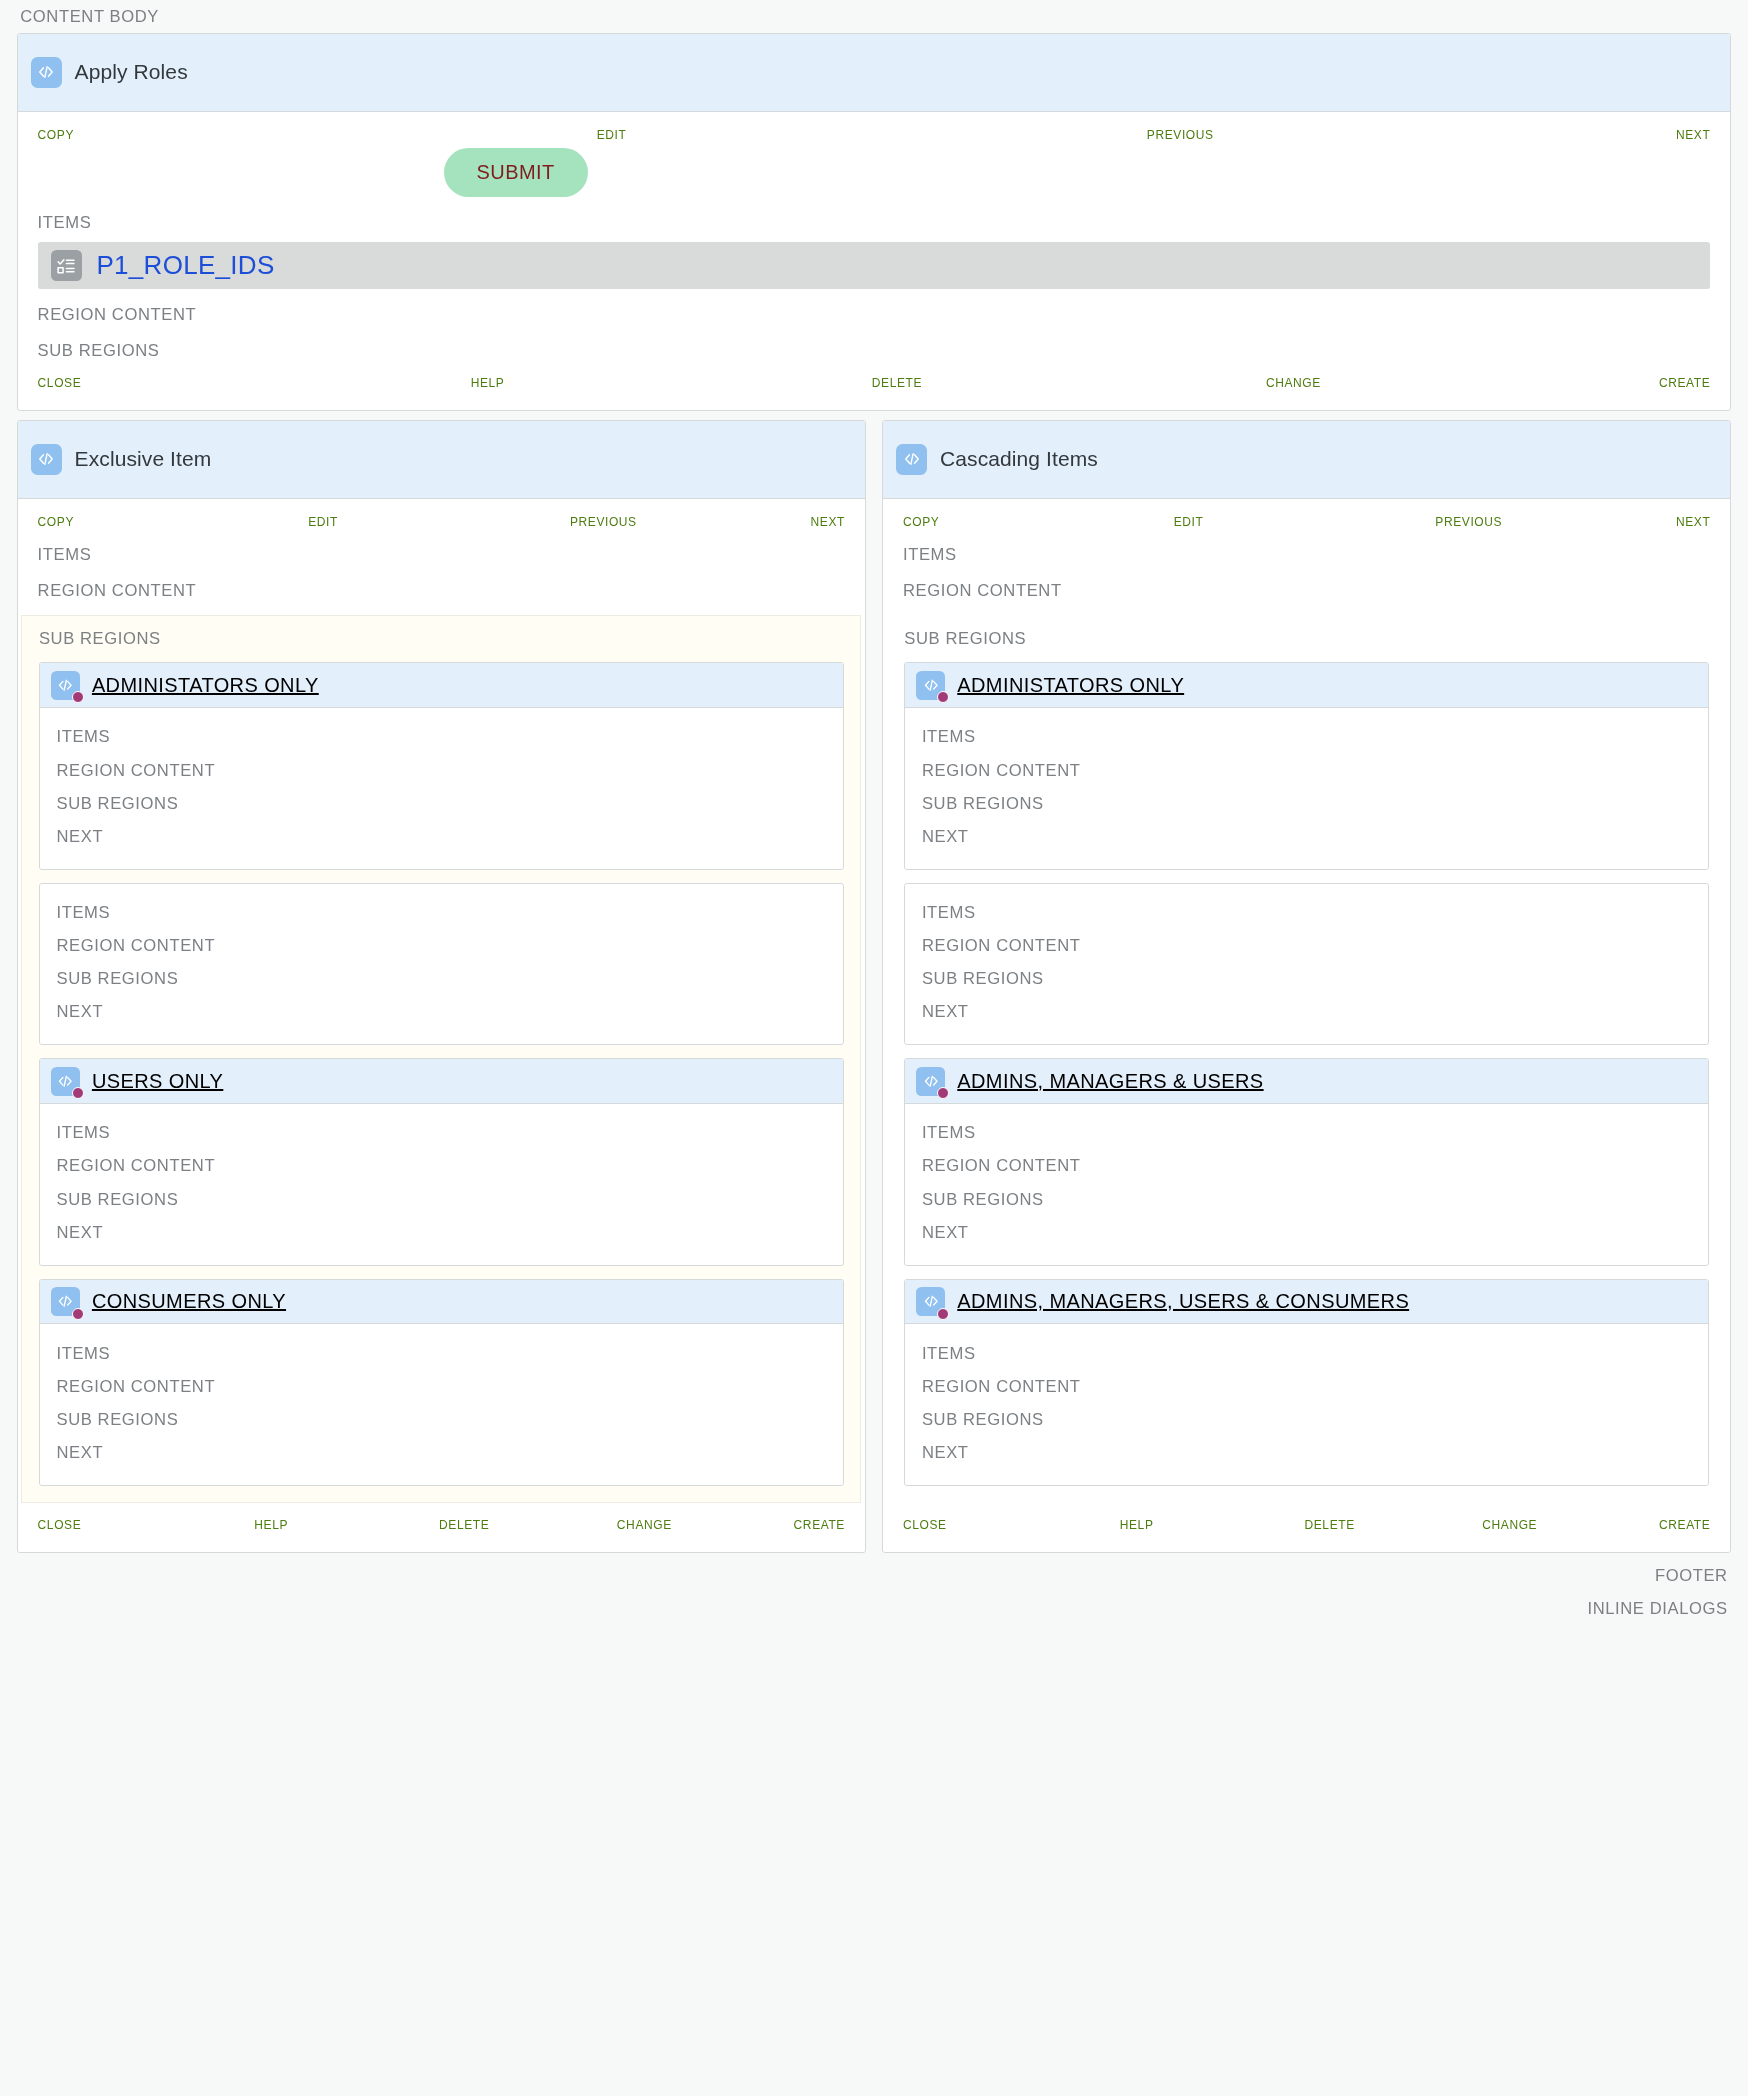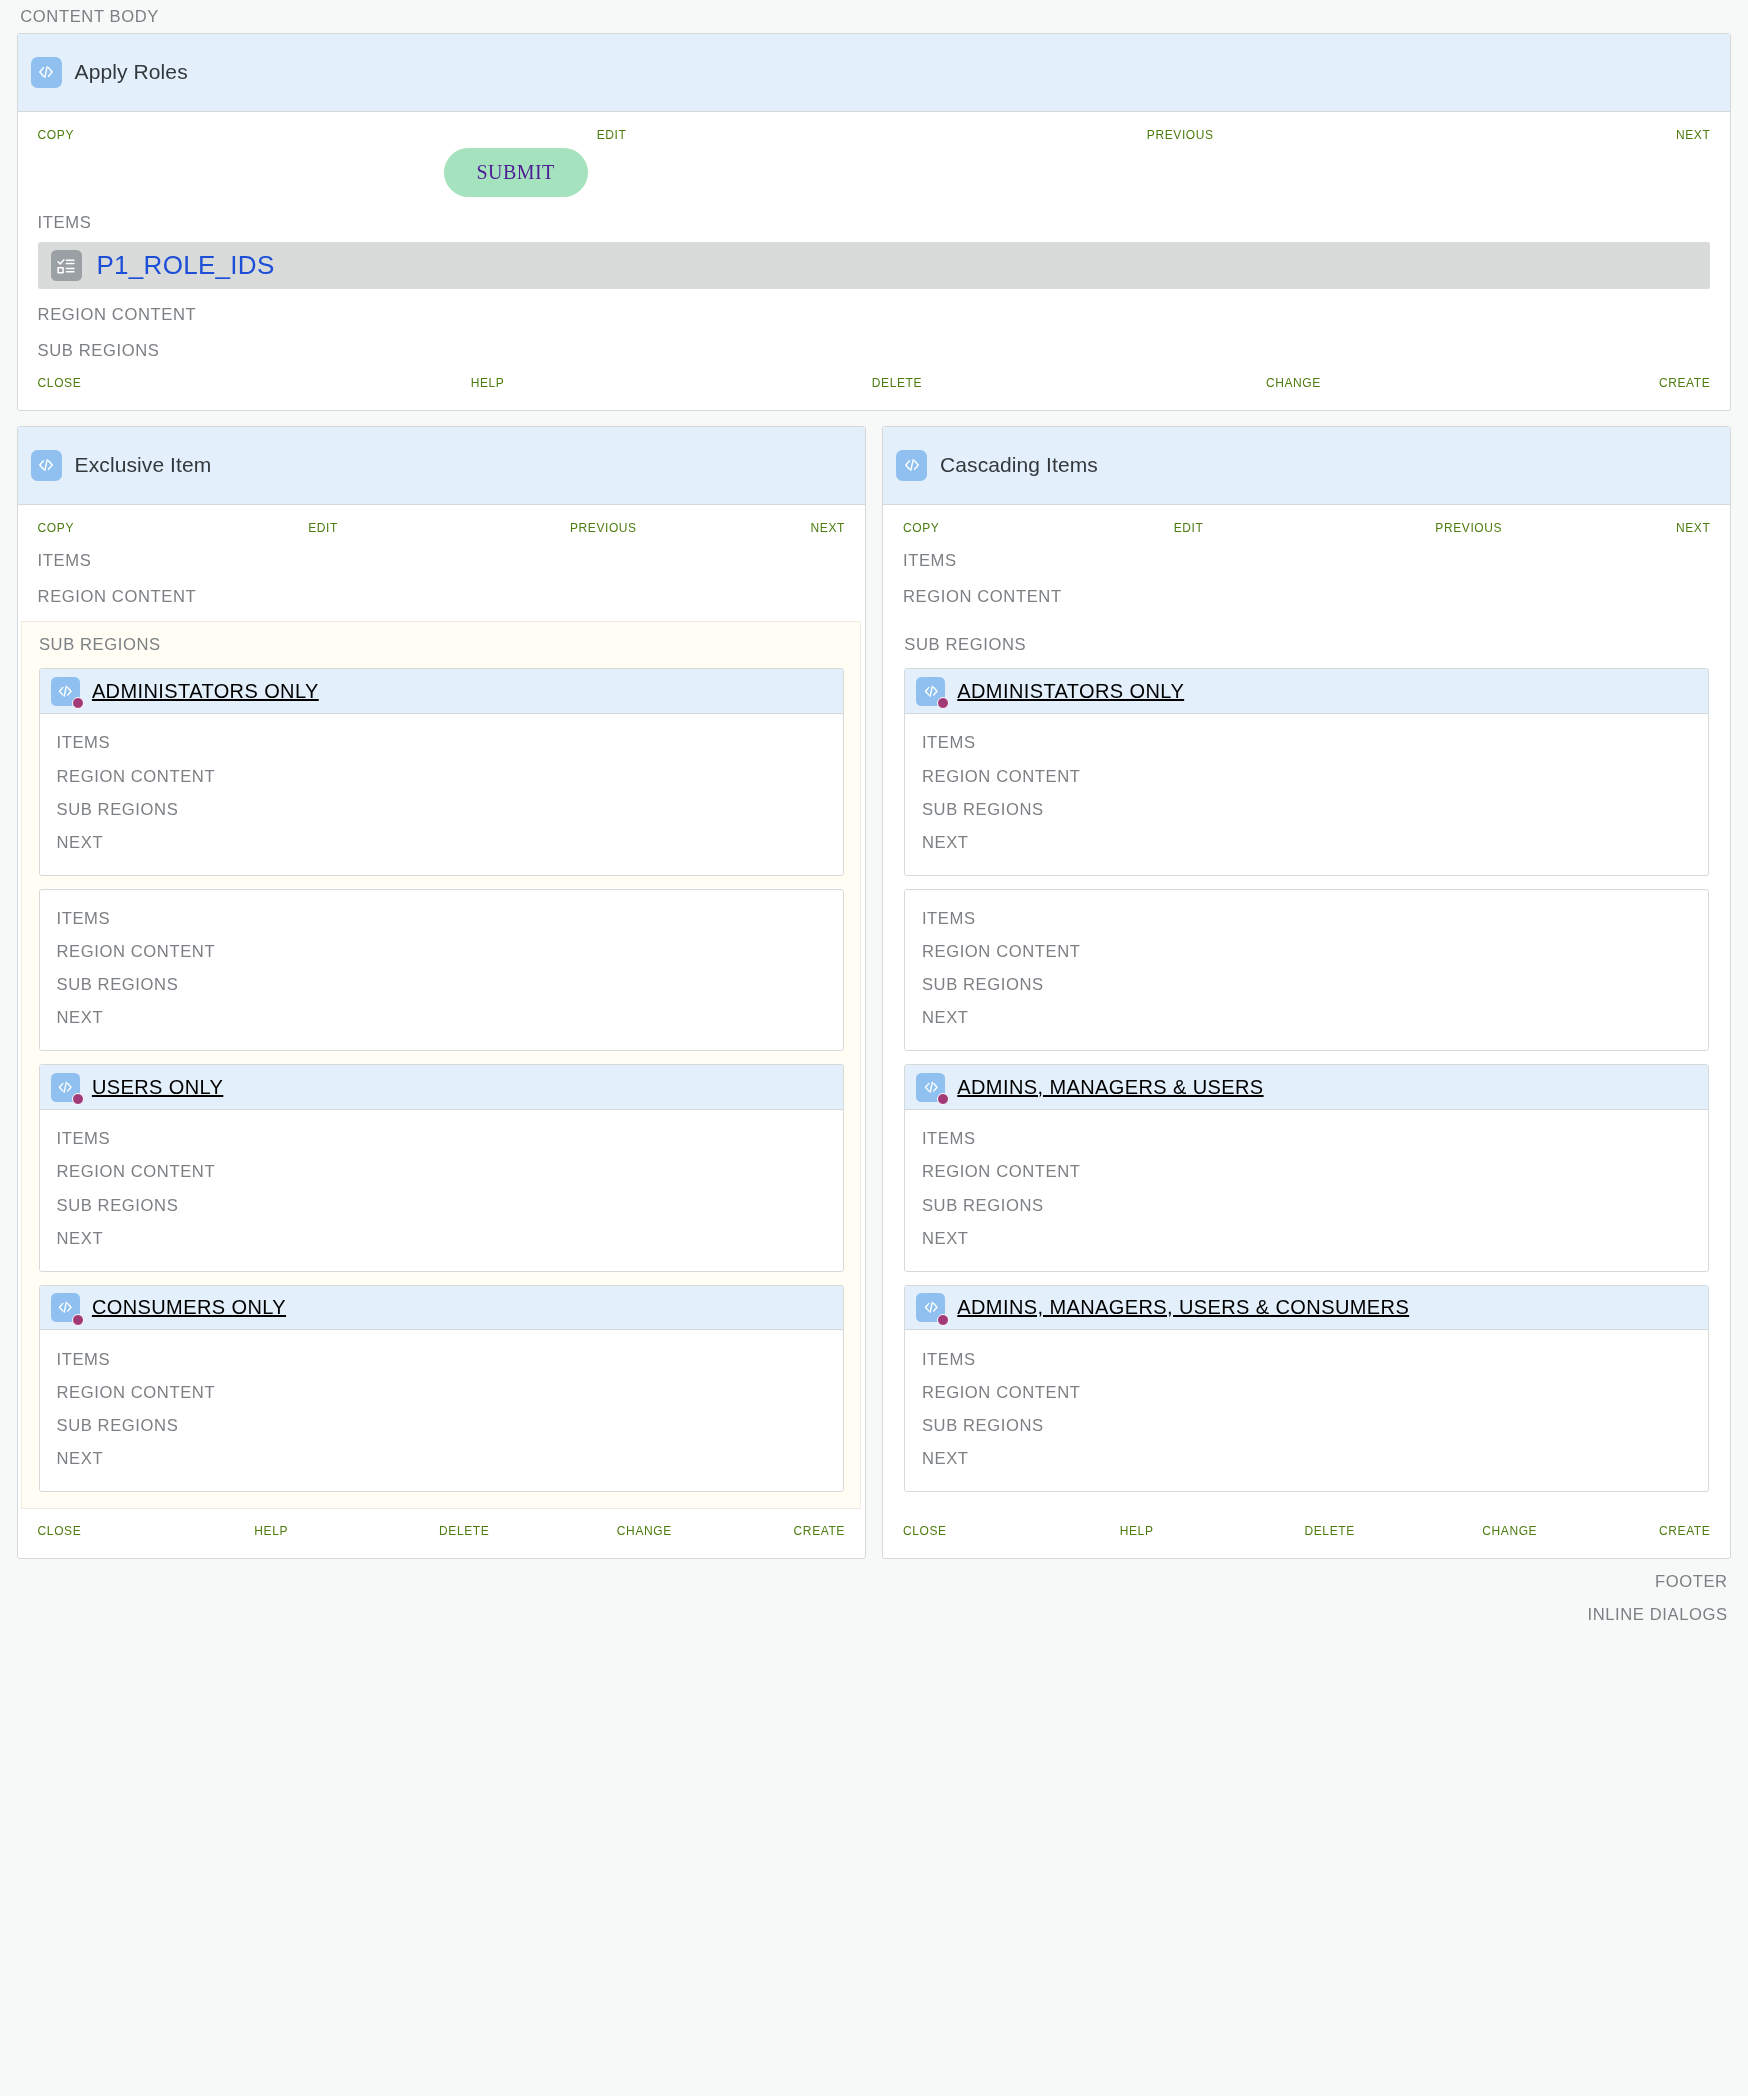--- a/index.html
+++ b/index.html
@@ -90,24 +90,24 @@
     color: #7c8084;
     padding: 15.7px 20px 0 20px;
   }
 
   
   .submit-row { padding: 5.5px 20px 0 20px; }
   .submit-btn {
     display: inline-block;
     margin-left: 406px;
     background: #a5e2be;
-    color: #4c1d95;
+    color: #7f1d1d;
     border: none;
     border-radius: 26px;
-    font-family: Liberation Serif, serif;
+    font-family: Liberation Sans, sans-serif;
     font-size: 20px;
     letter-spacing: 0.4px;
     padding: 13px 33px;
     cursor: pointer;
   }
 
   
   .item-row { padding: 9.2px 20px 0 20px; }
   .page-item {
     background: #d9dada;
@@ -129,21 +129,21 @@
     letter-spacing: 0.3px;
   }
 
   
   #apply-roles-card { margin-top: 0; }
 
   
   .columns {
     display: flex;
     gap: 16px;
-    margin-top: 15px;
+    margin-top: 9px;
   }
   .col { flex: 1 1 0; min-width: 0; }
 
   
   .subregions-wrap {
     margin: 14.8px 3.7px 0 3.7px;
     padding: 13px 16.6px 16.6px 16.6px;
   }
   .subregions-wrap.tinted {
     background: #fffdf4;

